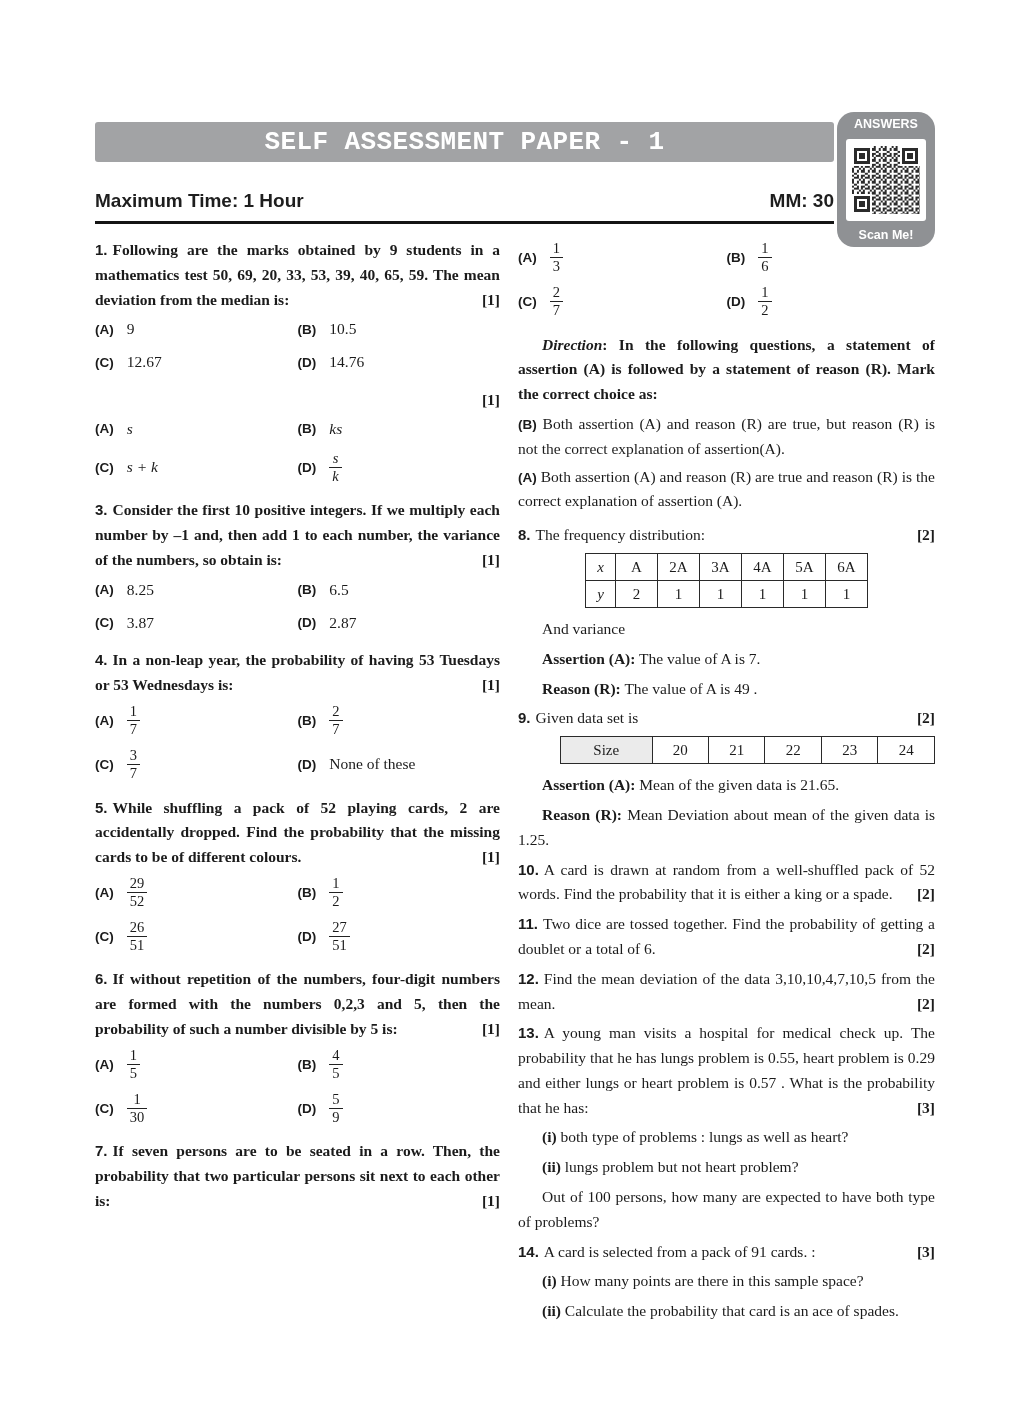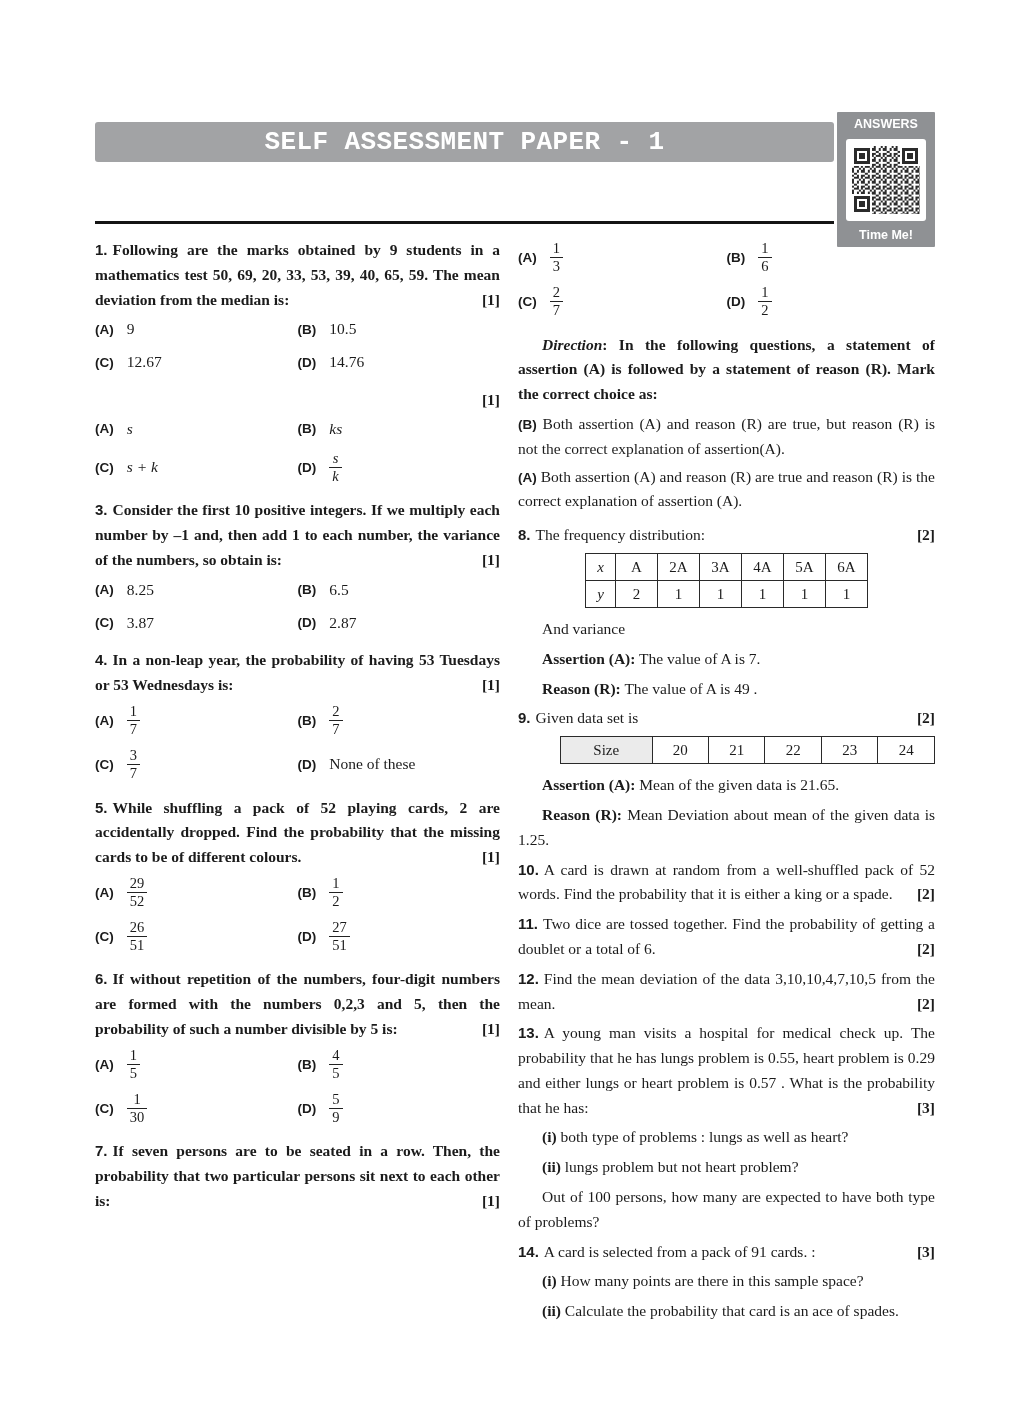--- a/index.html
+++ b/index.html
@@ -12,21 +12,21 @@
     position:absolute; left:95px; top:122px; width:739px; height:40px;
     background:#a2a3a5; border-radius:3px;
     display:flex; align-items:center; justify-content:center;
   }
   .title-bar span{
     color:#fff; font-family:Liberation Mono, monospace;
     font-weight:bold; font-size:26px; letter-spacing:0.4px;
   }
   .qr-box {
     position:absolute; left:837px; top:112px; width:98px; height:135px;
-    background:#8f9194; border-radius:1px; padding:5px 0;
+    background:#8f9194; border-radius:17px; padding:5px 0;
     display:flex; flex-direction:column; align-items:center; justify-content:space-between;
   }
   .qr-label { color:#fff; font-family:"Liberation Sans","DejaVu Sans",sans-serif; font-weight:bold; font-size:12.5px; }
   .qr-white { width:80px; height:82px; background:#fff; border-radius:3px; display:flex; align-items:center; justify-content:center; }
   .meta-row {
     position:absolute; left:95px; top:190px; width:739px;
     display:flex; justify-content:space-between;
     font-family:"Liberation Sans","DejaVu Sans",sans-serif; font-weight:bold; font-size:19px; color:#1e1e1e;
   }
   .rule { position:absolute; left:95px; top:221px; width:739px; height:3px; background:#141414; }
@@ -101,23 +101,27 @@
           <rect x="26" y="4" width="3" height="3" fill="#2b2b2b"></rect>
         </g>
         <g>
           <rect x="1" y="23" width="9" height="9" fill="#fff"></rect>
           <rect x="2" y="24" width="7" height="7" fill="#2b2b2b"></rect>
           <rect x="3" y="25" width="5" height="5" fill="#fff"></rect>
           <rect x="4" y="26" width="3" height="3" fill="#2b2b2b"></rect>
         </g>
       </svg>
     </div>
-    <span class="qr-label">Time Me!</span>
+    <span class="qr-label">Scan Me!</span>
   </div>
 
+  <div class="meta-row">
+    <span>Maximum Time: 1 Hour</span>
+    <span>MM: 30</span>
+  </div>
   <div class="rule"></div>
 
   <div class="columns">
 
     <div class="col-left">
 
       <div>
         <p class="q qb"><span class="qnum">1.</span><span>Following are the marks obtained by 9 students in a mathematics test 50, 69, 20, 33, 53, 39, 40, 65, 59. The mean deviation from the median is:</span><span class="marks">[1]</span></p>
         <div class="opts">
           <div class="opt">

